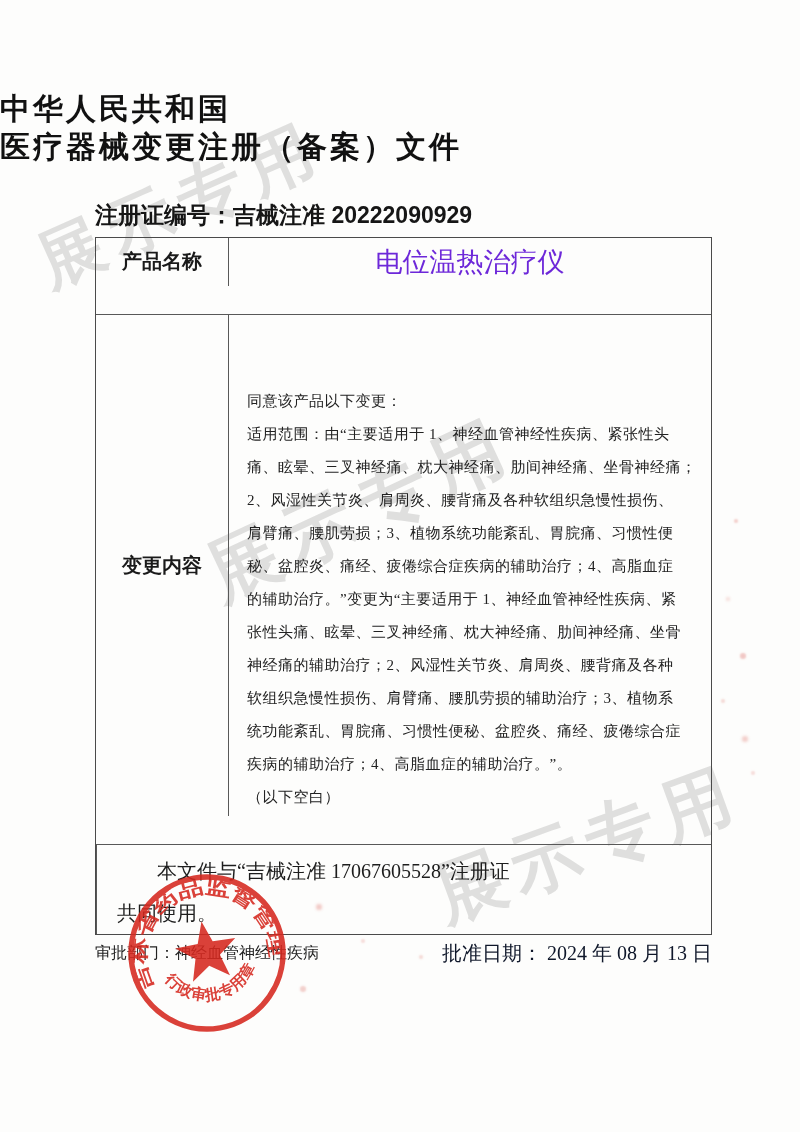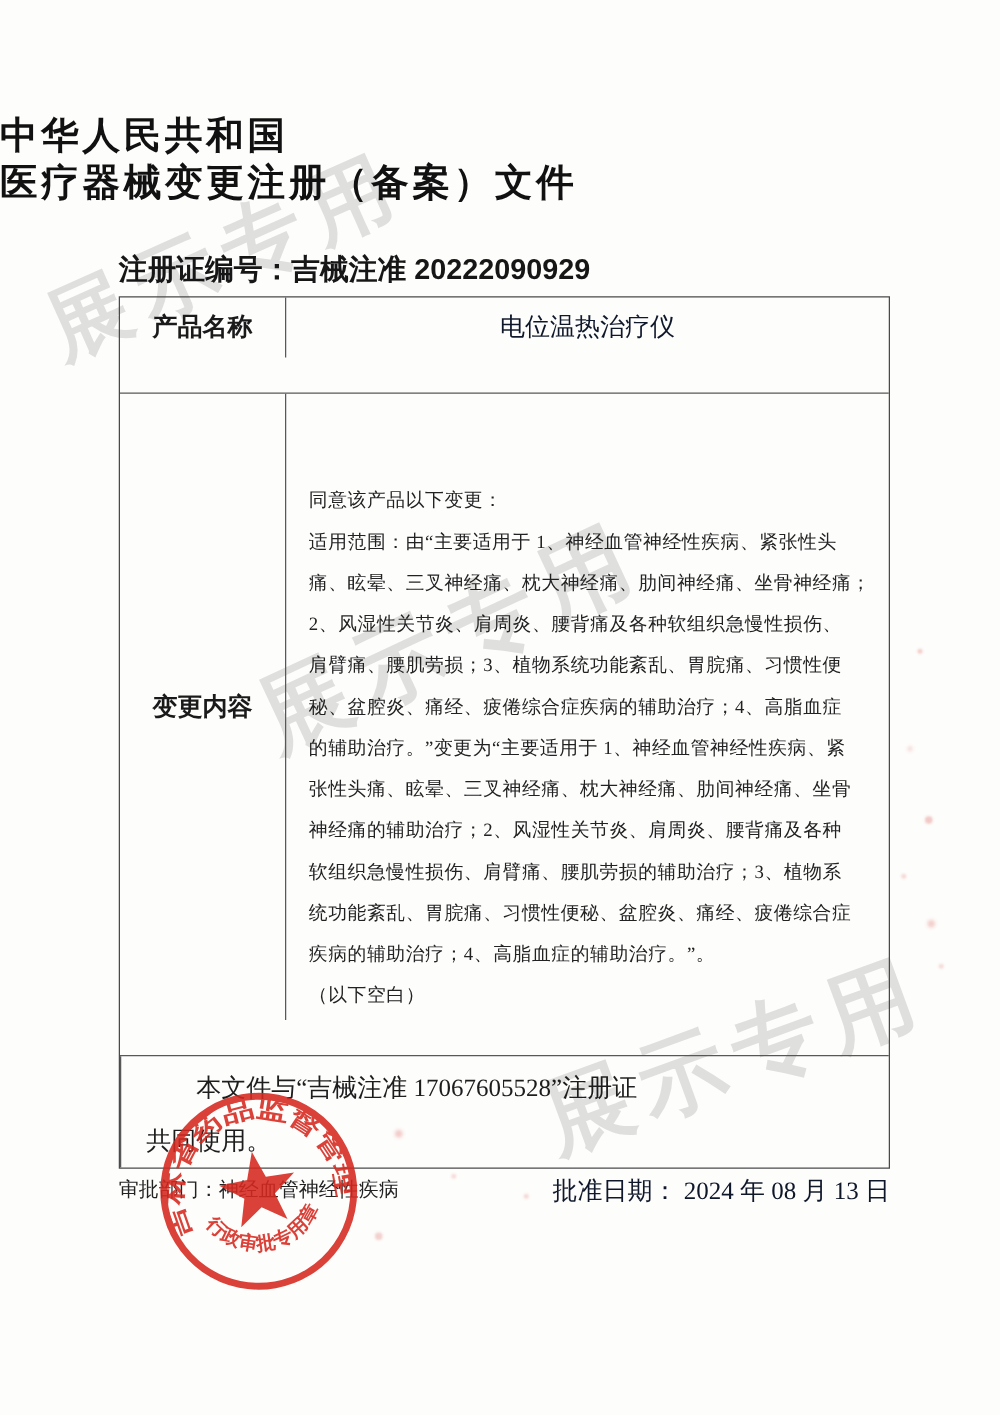--- a/index.html
+++ b/index.html
@@ -72,21 +72,21 @@
     box-sizing:border-box;
   }
   .t-cell {
     flex:1;
     border-left:1.3px solid #585858;
     box-sizing:border-box;
   }
   .product-value {
     display:flex; align-items:center; justify-content:center;
     font-family:Liberation Serif, serif;
-    font-size:20px; font-weight:500; color:#0f172a;
+    font-size:27px; font-weight:500; color:#6d28d9;
   }
   .change-value {
     padding:70px 4px 0 18px;
     font-size:15px; line-height:33px;
     letter-spacing:0.5px;
     white-space:pre-line;
     color:#222;
   }
   .remark-value {
     padding:5px 10px 0 20px;

